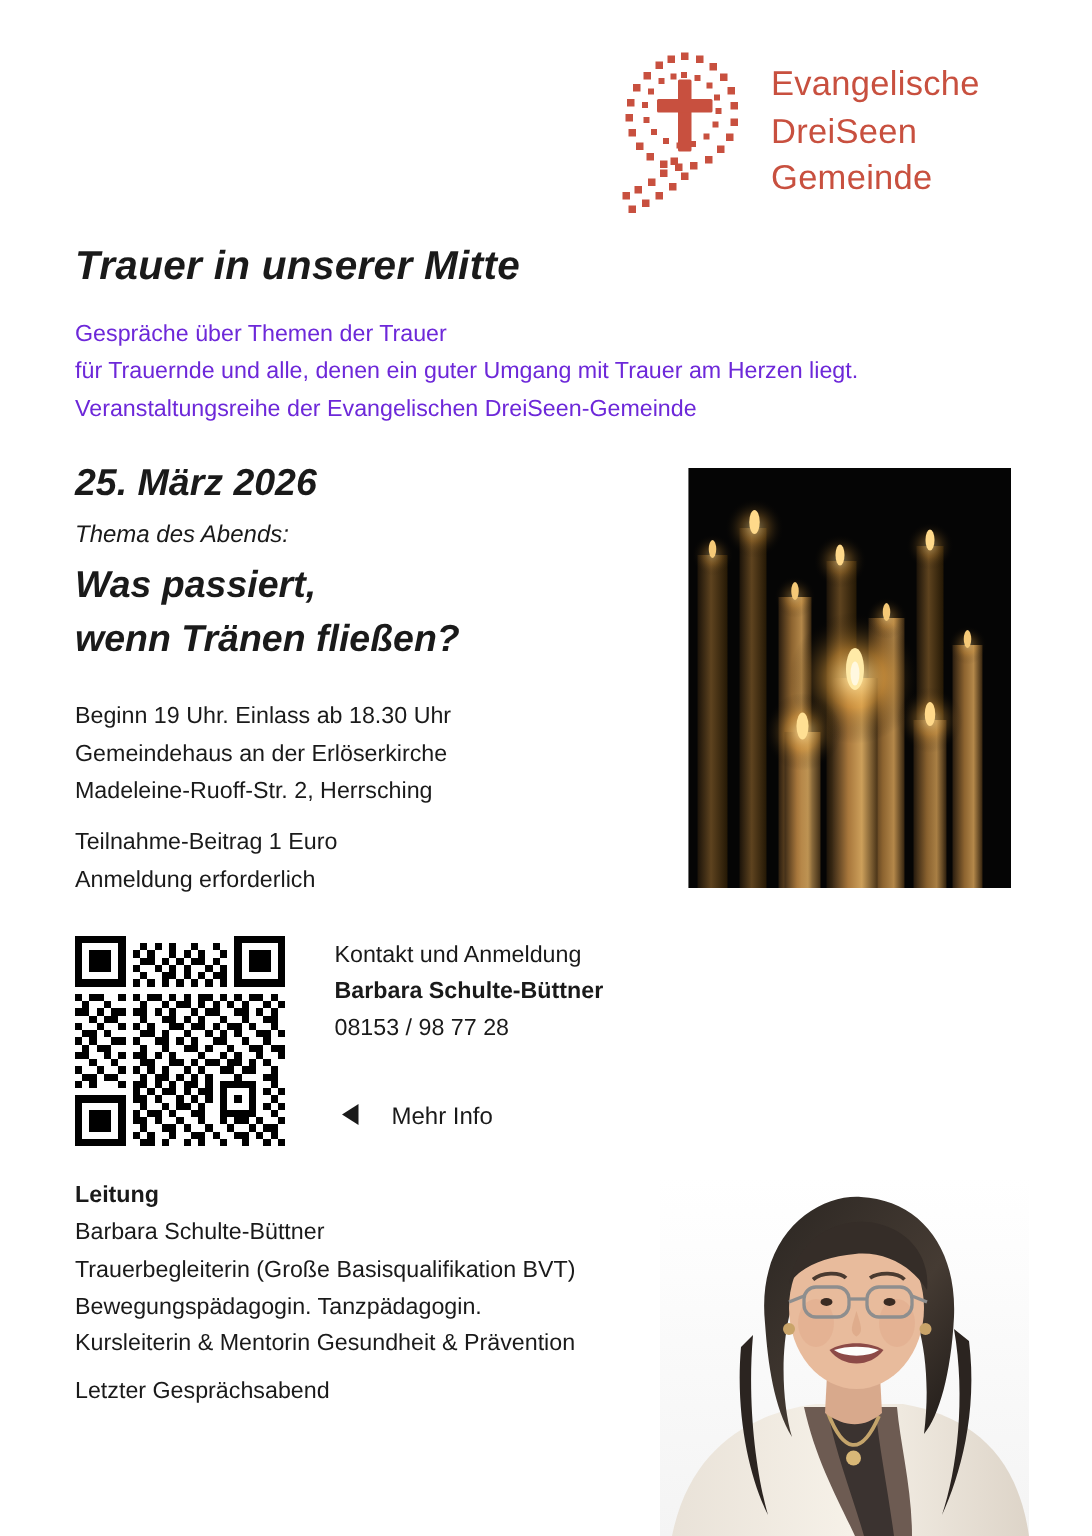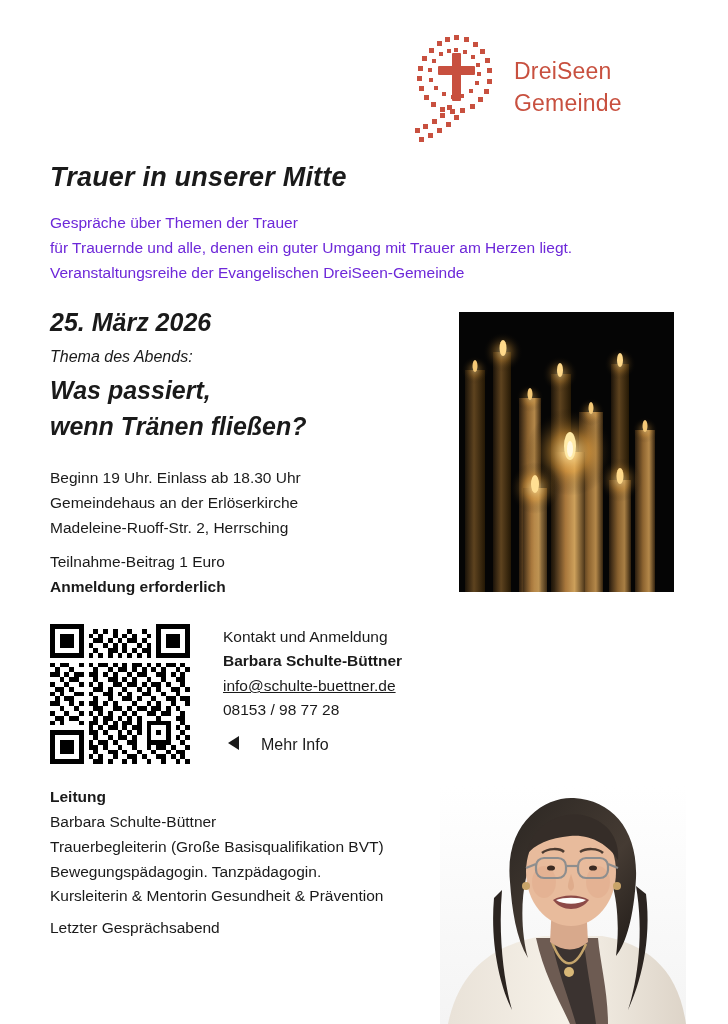--- a/index.html
+++ b/index.html
@@ -99,21 +99,21 @@
     width: 380px;
   }
   .fee {
     position: absolute;
     left: 50px;
     top: 549px;
     font-size: 15.5px;
     line-height: 1.62;
     width: 380px;
   }
-  .fee .bold { font-weight: bold; }
+  .fee .bold { font-weight: normal; }
 
   
   .photo {
     position: absolute;
     left: 459px;
     top: 312px;
     width: 215px;
     height: 280px;
     background: #000;
     overflow: hidden;
@@ -254,20 +254,21 @@
           <rect x="18" y="100" width="5" height="5"></rect>
           <rect x="9" y="104" width="5" height="5"></rect>
         </g>
 
         <rect x="42" y="20" width="9" height="48" rx="1"></rect>
         <rect x="28" y="33" width="37" height="9" rx="1"></rect>
       </g>
     </svg>
   </div>
   <div class="logo-words">
+    <div>Evangelische</div>
     <div>DreiSeen</div>
     <div>Gemeinde</div>
   </div>
 </div>
 
 <div class="headline">Trauer in unserer Mitte</div>
 
 <div class="intro">
   <div>Gespräche über Themen der Trauer</div>
   <div>für Trauernde und alle, denen ein guter Umgang mit Trauer am Herzen liegt.</div>
@@ -410,23 +411,20 @@
       <path d="M9 26h1v1H9zM12 26h2v1h-2zM15 26h1v1h-1zM18 26h1v1h-1zM21 26h1v1h-1zM24 26h1v1h-1zM26 26h2v1h-2z"></path>
       <path d="M8 27h1v1H8zM10 27h1v1h-1zM13 27h1v1h-1zM16 27h2v1h-2zM19 27h1v1h-1zM22 27h2v1h-2zM25 27h1v1h-1zM27 27h1v1h-1z"></path>
       <path d="M9 28h2v1H9zM12 28h1v1h-1zM15 28h1v1h-1zM17 28h1v1h-1zM20 28h1v1h-1zM23 28h1v1h-1zM26 28h1v1h-1zM28 28h1v1h-1z"></path>
     </g>
   </svg>
 </div>
 
 <div class="contact">
   <div>Kontakt und Anmeldung</div>
   <div class="bold">Barbara Schulte-Büttner</div>
-  <div>
-    <a href="#">info@schulte-buettner.de</a>
-  </div>
   <div>08153 / 98 77 28</div>
 </div>
 
 <div class="more-info">
   <span class="tri"></span>
   <span>Mehr Info</span>
 </div>
 
 <div class="leitung-title">Leitung</div>
 <div class="leitung-body">

